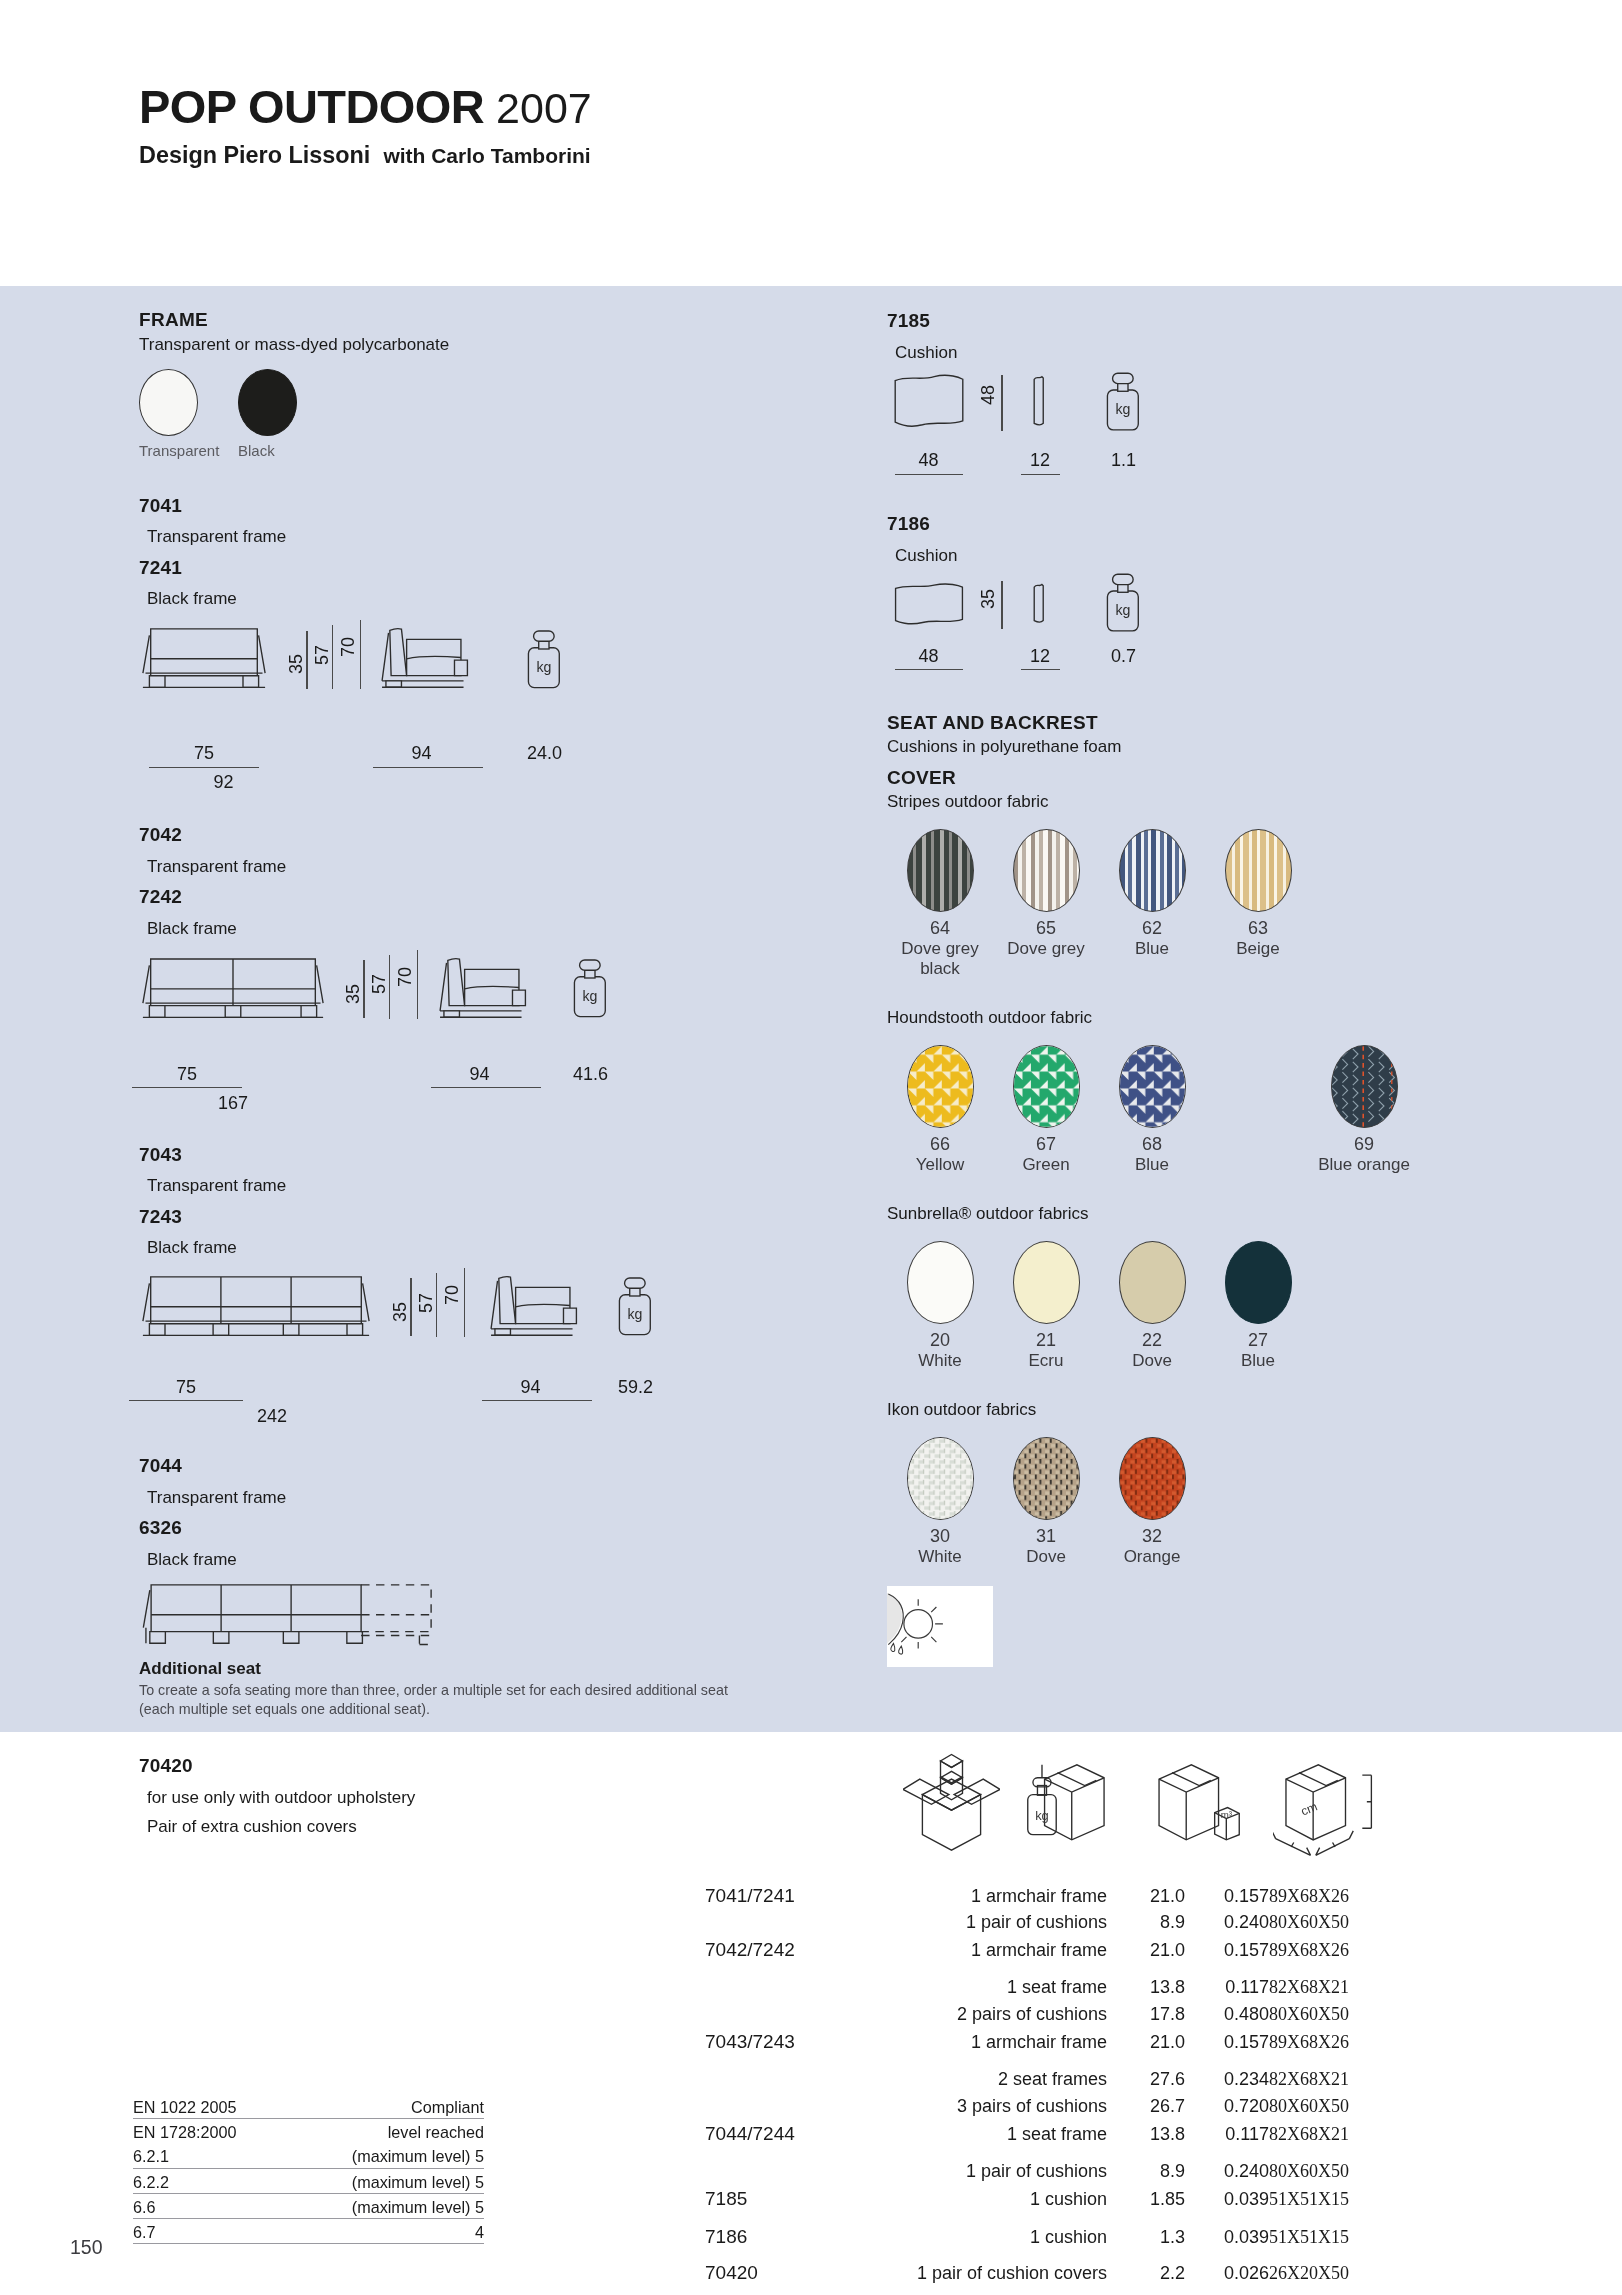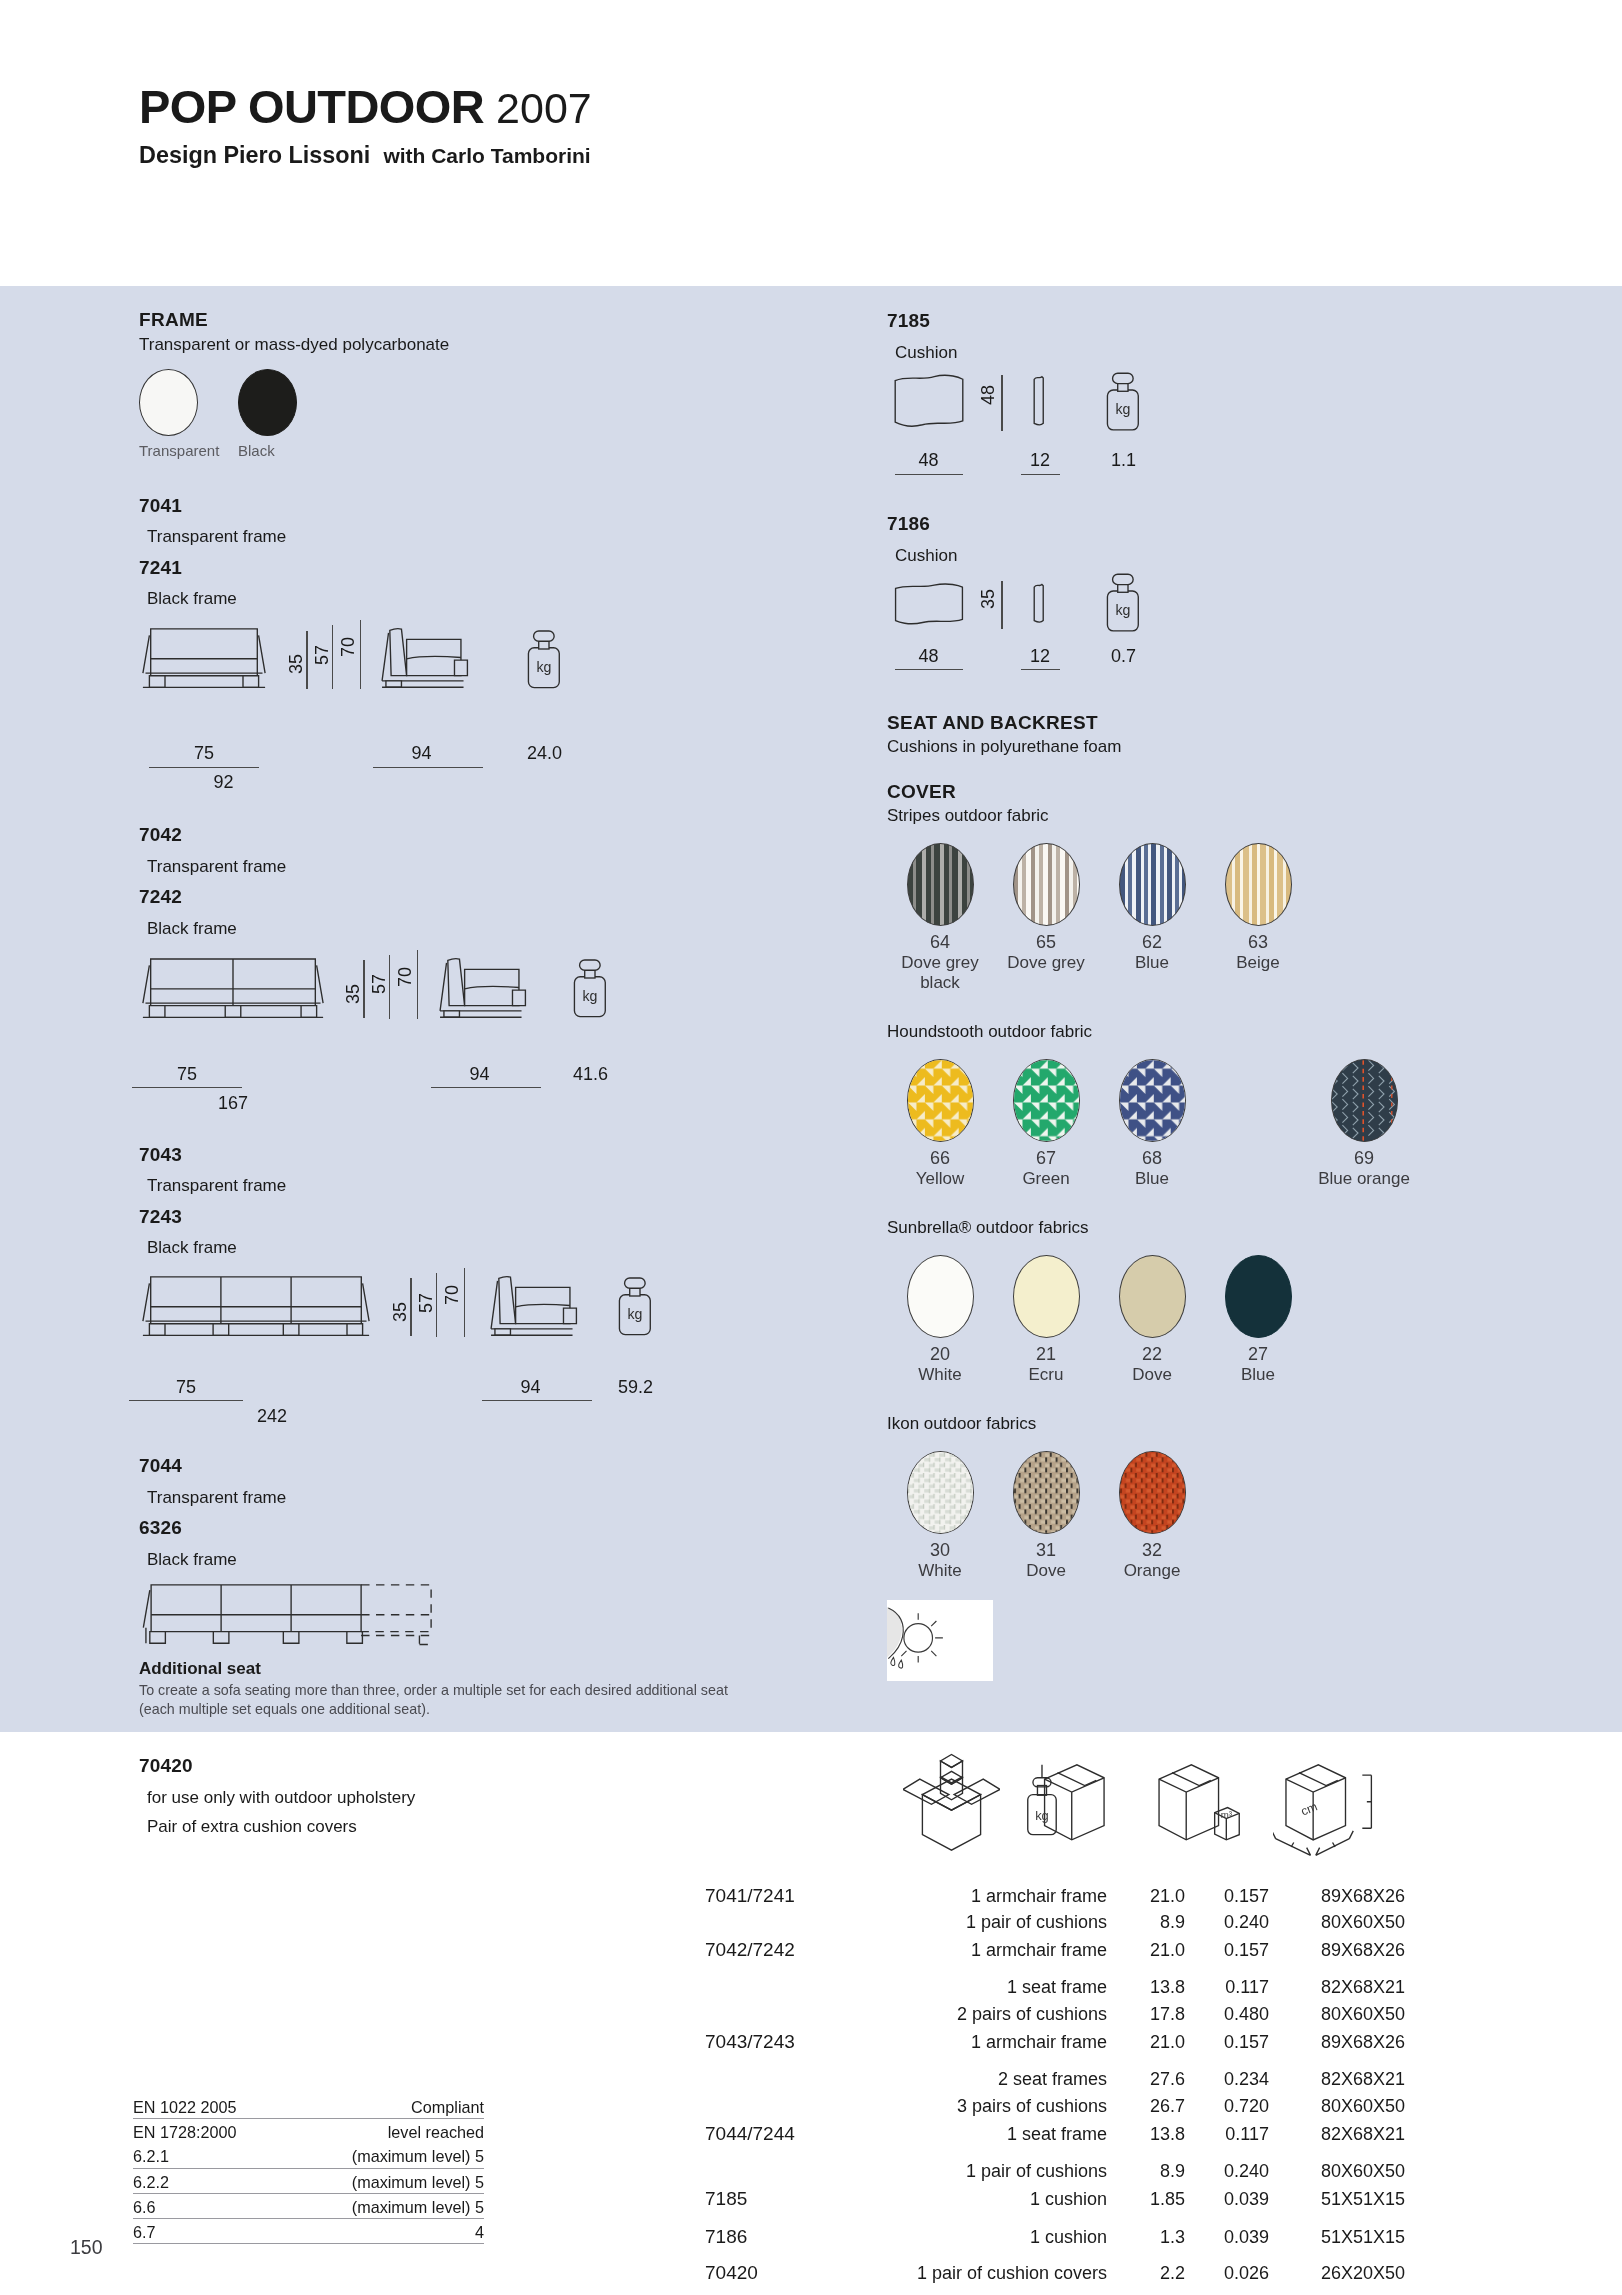--- a/index.html
+++ b/index.html
@@ -58,21 +58,21 @@
   .pkicons{position:absolute;left:903px;top:1748px;width:494px;height:123px;}
 
   
   .pktable{position:absolute;left:705px;top:1885px;font-size:18px;}
   .pktable table{border-collapse:collapse;}
   .pktable td{padding:0 0 0 0;height:27px;vertical-align:baseline;font-weight:300;}
   .c-code{font-weight:bold;font-size:19px;width:142px;text-align:left;padding-right:15.6px;}
   .c-desc{width:260px;text-align:right;padding-right:39px;}
   .c-kg{width:78px;text-align:right;padding-right:38px;}
   .c-m3{width:84px;text-align:right;padding-right:38px;}
-  .c-cm{width:136px;text-align:right;}
+  .c-cm{width:136px;text-align:left;font-family:Liberation Serif, serif;}
 
   
   .en{position:absolute;left:133px;top:2098px;width:351px;font-size:16.2px;font-weight:300;}
   .en .row{display:flex;justify-content:space-between;align-items:baseline;
            border-bottom:0.8px solid #9a9aa0;padding-bottom:1.3px;margin-bottom:3.9px;}
   .en .row.nb{border-bottom:none;}
   .pageno{position:absolute;left:70px;top:2236px;font-size:19.5px;font-weight:300;color:#3b3b3f;}
 
   
   svg{display:block;}
@@ -391,21 +391,21 @@
           <div class="dim">0.7</div>
         </div>
       </div>
     </div>
 
     <div style="margin-top:30px;">
       <p class="sec-head">SEAT AND BACKREST</p>
       <p class="sec-sub">Cushions in polyurethane foam</p>
     </div>
 
-    <div style="margin-top:24px;">
+    <div style="margin-top:10px;">
       <p class="sec-head">COVER</p>
 
       <p class="fab-head" style="margin-top:2.6px;">Stripes outdoor fabric</p>
       <div class="sw-grid">
         <div class="sw">
           <div class="oval" style="background:repeating-linear-gradient(90deg,#3c433f 0 4.5px,#8d8d8a 4.5px 7.8px,#3c433f 7.8px 14.3px,#adadaa 14.3px 18px);"></div>
           <div class="num">64</div>
           <div class="nm">Dove grey black</div>
         </div>
         <div class="sw">

